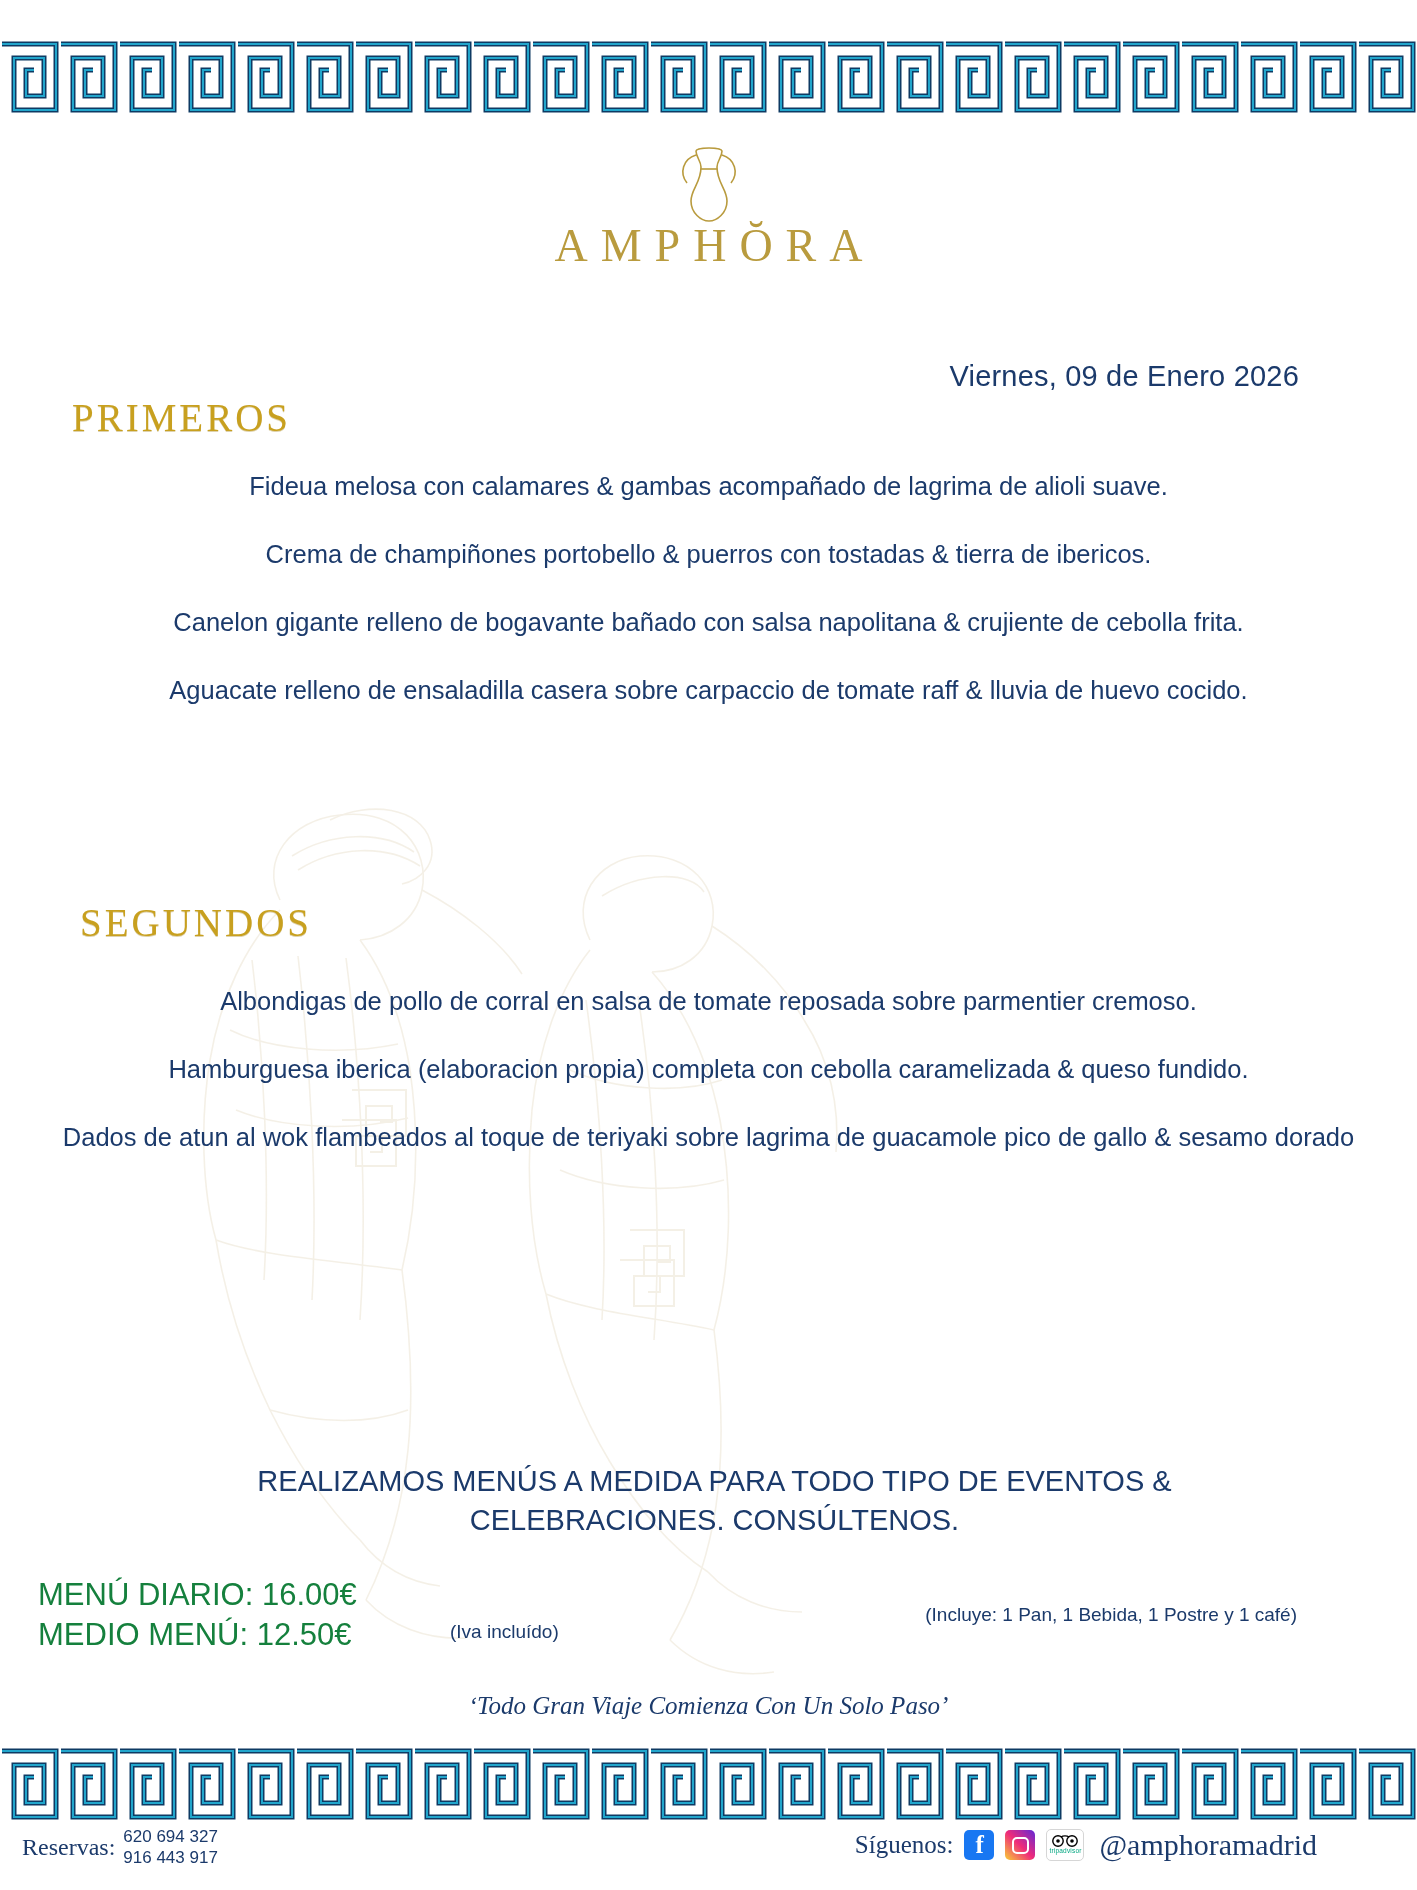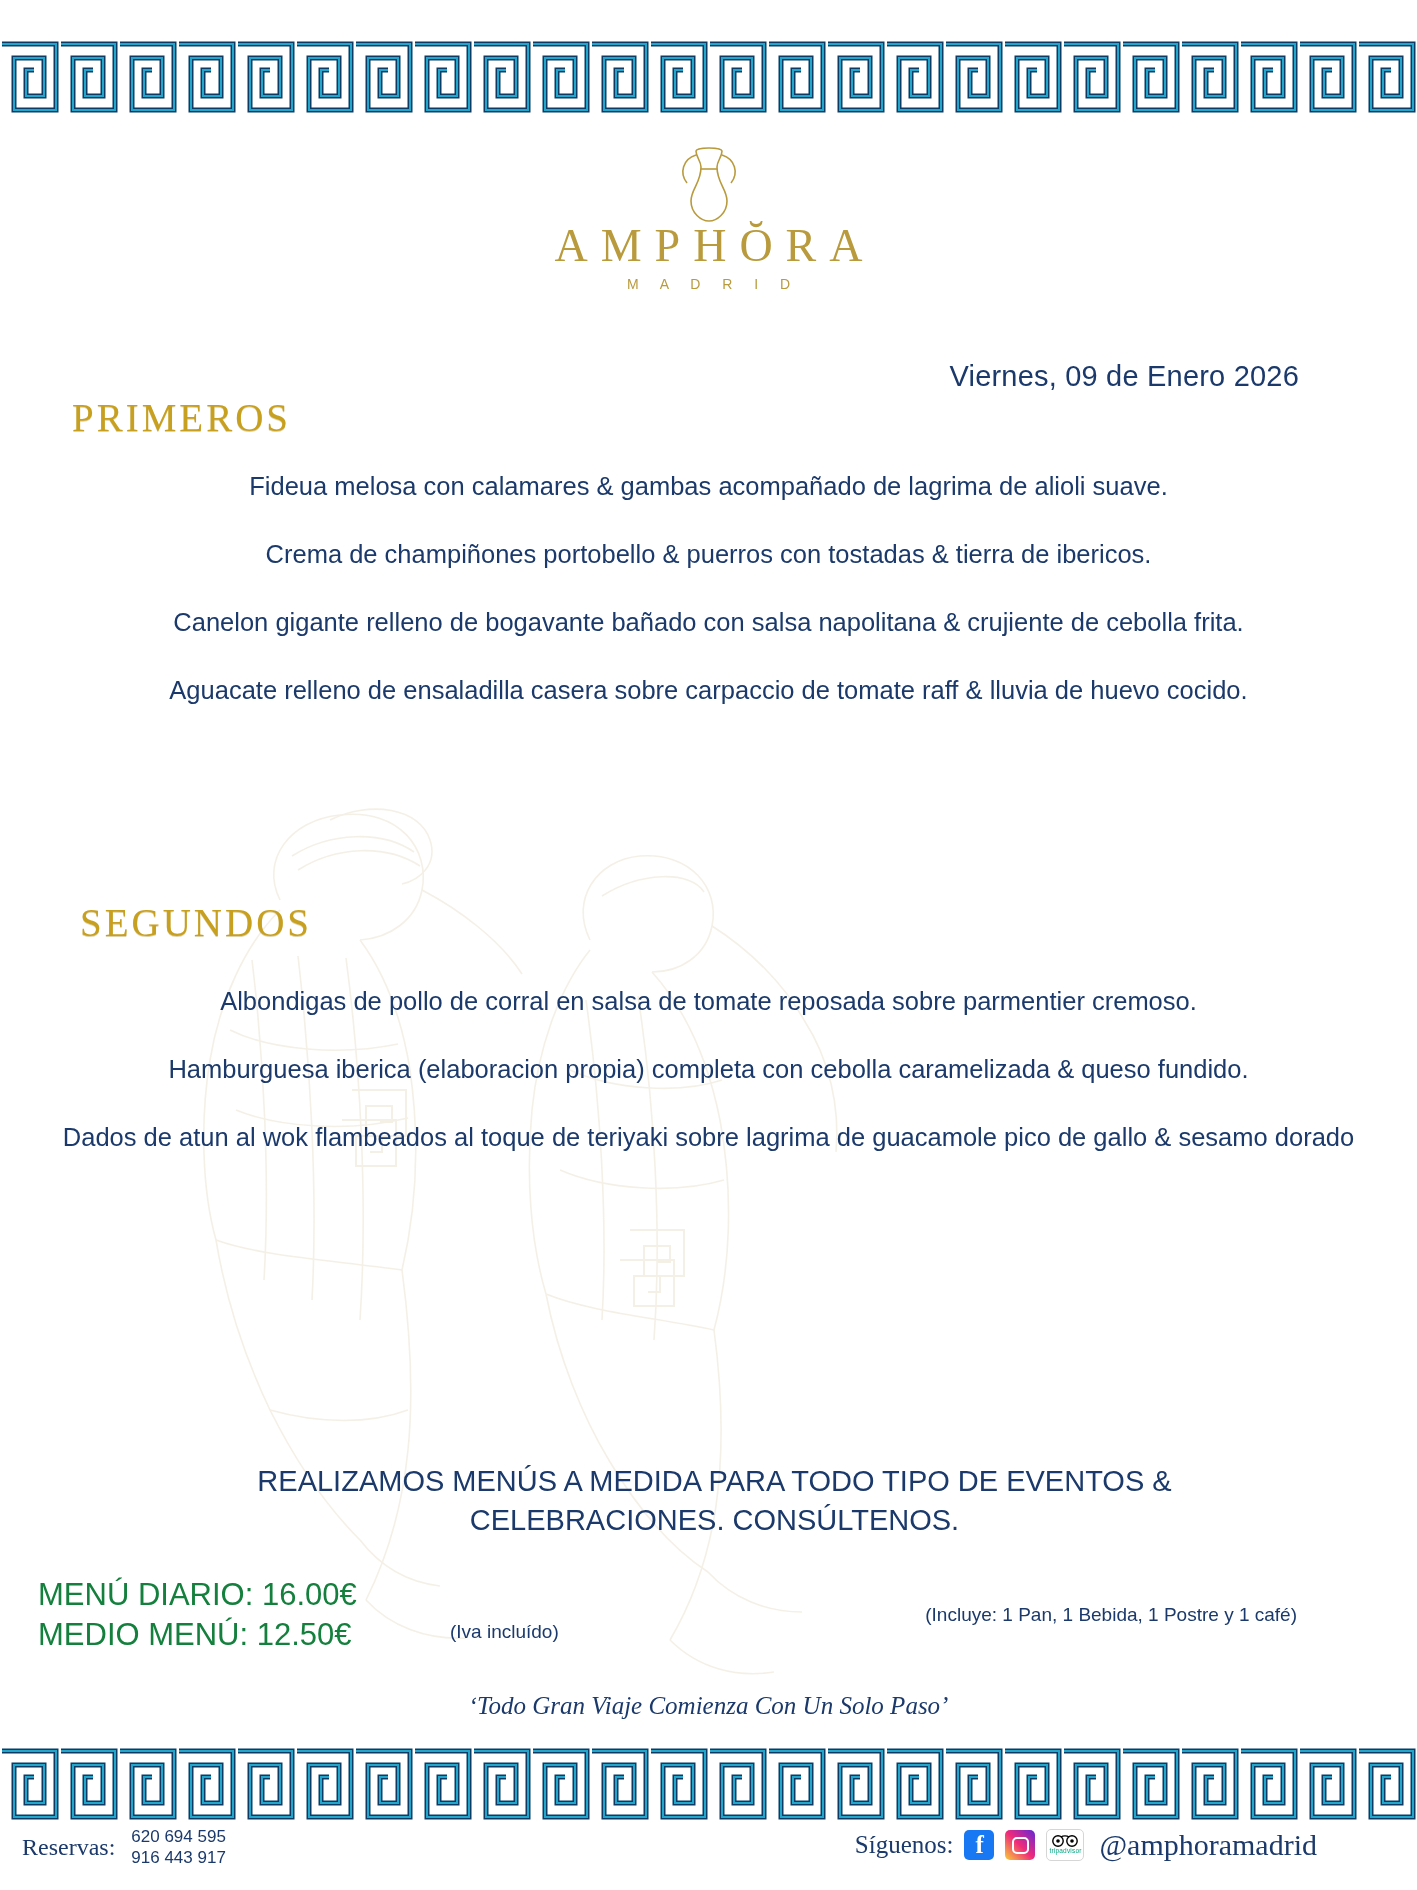--- a/index.html
+++ b/index.html
@@ -157,21 +157,21 @@
     color: #1b3a6b;
   }
 
   
   .footer-left {
     position: absolute;
     left: 22px;
     top: 1826px;
     display: flex;
     align-items: center;
-    gap: 16px;
+    gap: 8px;
   }
   .footer-left .label {
     font-family: "Liberation Serif", serif;
     font-size: 24px;
     color: #1b3a6b;
   }
   .phones {
     font-size: 17px;
     line-height: 1.25;
     color: #1b3a6b;
@@ -337,21 +337,20 @@
 <div class="logo-block">
   <svg class="logo-amphora-svg" width="120" height="80" viewBox="0 0 120 80" xmlns="http://www.w3.org/2000/svg">
     <g fill="none" stroke="#b99b3e" stroke-width="1.6">
       <path d="M47,6 C47,2 73,2 73,6 C73,12 68,16 68,22 C68,38 78,44 78,56 C78,68 68,76 60,76 C52,76 42,68 42,56 C42,44 52,38 52,22 C52,16 47,12 47,6 Z"></path>
       <path d="M47,10 C34,14 30,28 38,38"></path>
       <path d="M73,10 C86,14 90,28 82,38"></path>
       <path d="M52,24 L68,24"></path>
     </g>
   </svg>
   <div class="logo-word">AMPHŎRA</div>
-  <div class="logo-sub">M A D R I D</div>
 </div>
 
 <div class="date">Viernes, 09 de Enero 2026</div>
 
 <div class="section-title primeros">PRIMEROS</div>
 <div class="dish-list primeros">
   <p class="dish">Fideua melosa con calamares &amp; gambas acompañado de lagrima de alioli suave.</p>
   <p class="dish">Crema de champiñones portobello &amp; puerros con tostadas &amp; tierra de ibericos.</p>
   <p class="dish">Canelon gigante relleno de bogavante bañado con salsa napolitana &amp; crujiente de cebolla frita.</p>
   <p class="dish">Aguacate relleno de ensaladilla casera sobre carpaccio de tomate raff &amp; lluvia de huevo cocido.</p>
@@ -411,21 +410,21 @@
       <use href="#meanderUnit2" x="1239"></use>
         <use href="#meanderUnit2" x="1298"></use>
         <use href="#meanderUnit2" x="1357"></use>
     </g>
   </svg>
 </div>
 
 <div class="footer-left">
   <span class="label">Reservas:</span>
   <span class="phones">
-    <div>620 694 595</div>
+    <div>620 694 327</div>
     <div>916 443 917</div>
   </span>
 </div>
 
 <div class="footer-right">
   <span class="follow">Síguenos:</span>
   <span class="soc fb"></span>
   <span class="soc ig"></span>
   <span class="soc ta">
     <svg class="ta-inner" viewBox="0 0 30 12" xmlns="http://www.w3.org/2000/svg">

